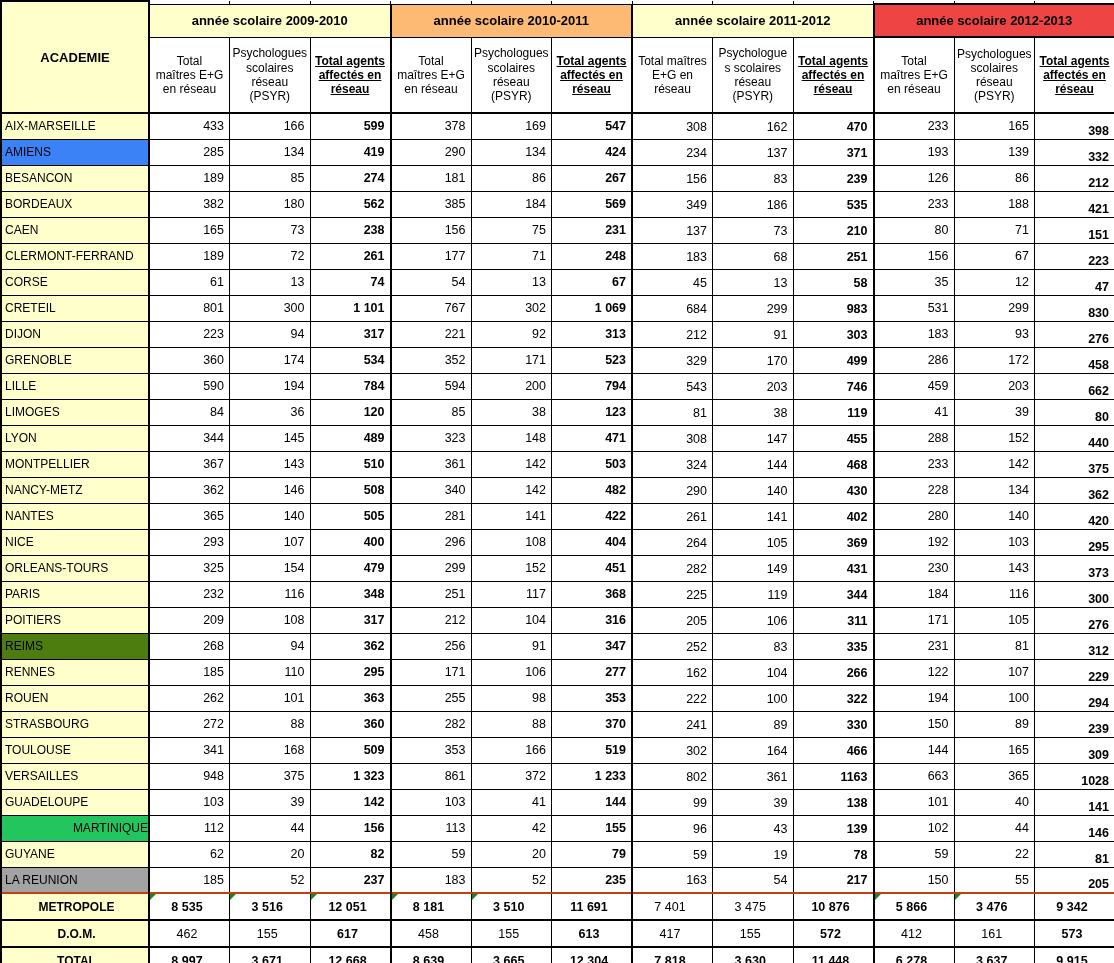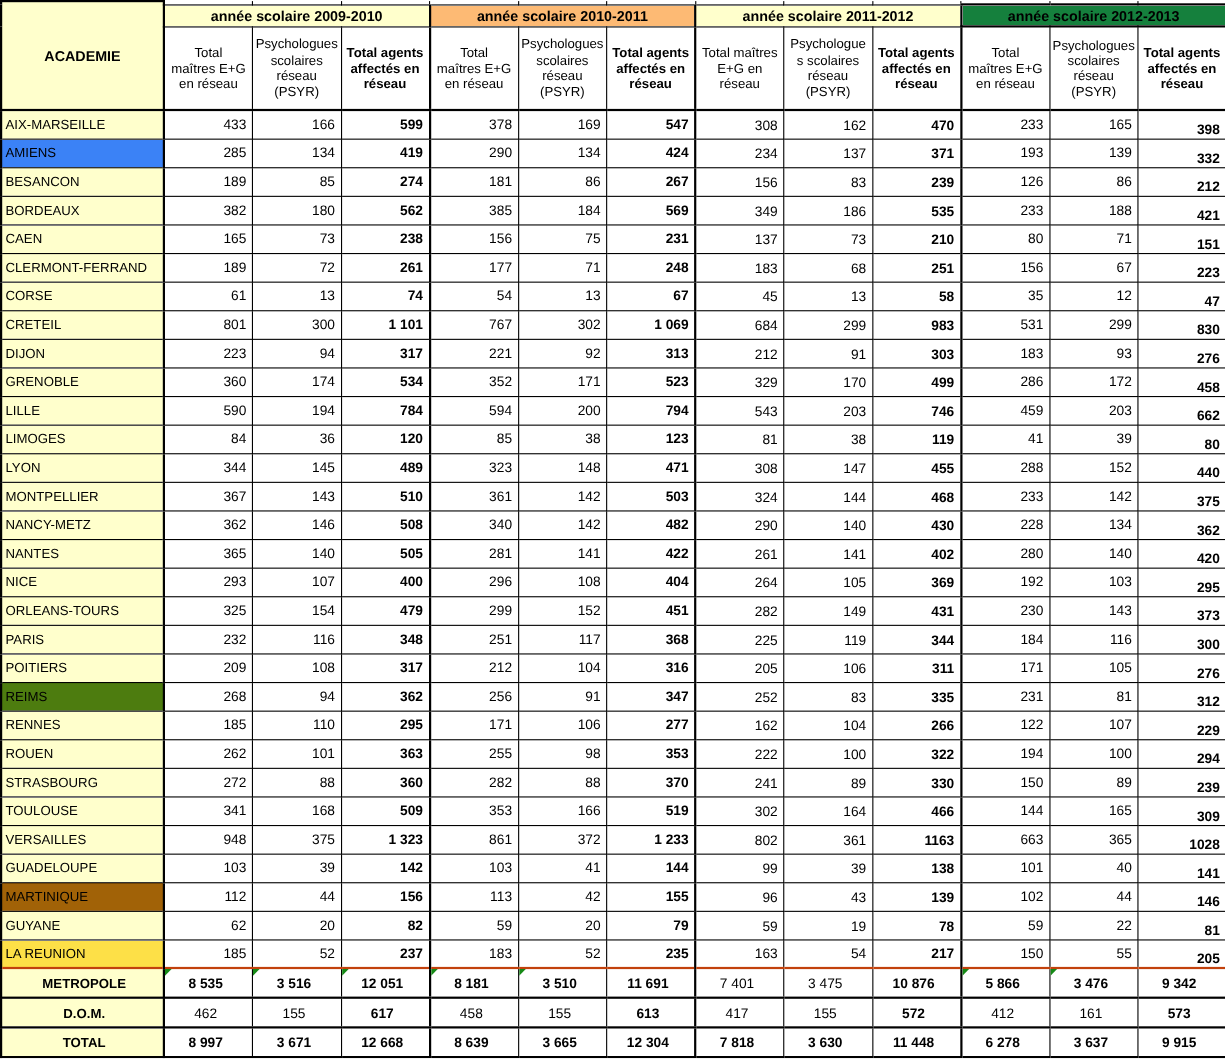--- a/index.html
+++ b/index.html
@@ -5,24 +5,24 @@
   * { box-sizing: border-box; }
   html, body { margin: 0; padding: 0; background: #fff; }
   body { font-family: "Liberation Sans", sans-serif; color: #000; }
   table { border-collapse: collapse; table-layout: fixed; width: 1114px; }
   th, td { border: 1px solid #000; padding: 0; overflow: hidden; }
 
   
   th.sliver { height: 3px; border-top: none; border-bottom: 1px solid #000; background: #fff; }
   th.sliver.hs { border-bottom: 2px solid #000; }
   th.corner { border: 2px solid #000; font-size: 13px; font-weight: bold; text-align: center; vertical-align: middle; }
-  th.band { height: 20px; font-size: 13px; font-weight: bold; text-align: center; vertical-align: middle; white-space: nowrap; border-left: 2px solid #000; }
+  th.band { height: 33px; font-size: 13px; font-weight: bold; text-align: center; vertical-align: middle; white-space: nowrap; border-left: 2px solid #000; }
   th.band.hl { border: 2px solid #000; }
   th.sub { height: 76px; font-size: 12px; font-weight: normal; text-align: center; vertical-align: middle; white-space: pre-line; line-height: 1.18; background: #fff; border-bottom: 2px solid #000; }
-  th.sub.b { font-weight: bold; }
+  th.sub.b { font-weight: bold; text-decoration: underline; }
 
   
   tbody tr { height: 26px; }
   tbody tr.summary { height: 27px; }
   td.rowlabel { font-size: 12px; text-align: left; padding-left: 3px; vertical-align: middle; border-left: 2px solid #000; border-right: 2px solid #000; white-space: nowrap; }
   td.num { font-size: 12.5px; text-align: right; padding-right: 5px; vertical-align: middle; white-space: nowrap; position: relative; }
   td.gs { border-left: 2px solid #000; }
   td.lastcol { border-right: 2px solid #000; }
   .b { font-weight: bold; }
   
@@ -67,21 +67,21 @@
         <th class="sliver"></th>
         <th class="sliver"></th>
         <th class="sliver gs hs"></th>
         <th class="sliver"></th>
         <th class="sliver lastcol"></th>
       </tr>
       <tr>
         <th class="band" colspan="3" style="background: rgb(255, 255, 204);">année scolaire 2009-2010</th>
         <th class="band" colspan="3" style="background: #fdba74;">année scolaire 2010-2011</th>
         <th class="band" colspan="3" style="background: rgb(255, 255, 204);">année scolaire 2011-2012</th>
-        <th class="band hl" colspan="3" style="background: #15803d;">année scolaire 2012-2013</th>
+        <th class="band hl" colspan="3" style="background: #ef4444;">année scolaire 2012-2013</th>
       </tr>
       <tr>
         <th class="sub gs" style="border-left: 2px solid rgb(0, 0, 0);">Total
 maîtres E+G
 en réseau</th>
         <th class="sub">Psychologues
 scolaires
 réseau
 (PSYR)</th>
         <th class="sub b">Total agents
@@ -517,21 +517,21 @@
         <td class="num">41</td>
         <td class="num b">144</td>
         <td class="num gs low1">99</td>
         <td class="num low1">39</td>
         <td class="num b low1">138</td>
         <td class="num gs">101</td>
         <td class="num">40</td>
         <td class="num lastcol b low2">141</td>
       </tr>
       <tr class="data">
-        <td class="rowlabel" style="background: #a16207;">MARTINIQUE</td>
+        <td class="rowlabel" style="background: #22c55e; text-align: right;">MARTINIQUE</td>
         <td class="num gs">112</td>
         <td class="num">44</td>
         <td class="num b">156</td>
         <td class="num gs">113</td>
         <td class="num">42</td>
         <td class="num b">155</td>
         <td class="num gs low1">96</td>
         <td class="num low1">43</td>
         <td class="num b low1">139</td>
         <td class="num gs">102</td>
@@ -547,21 +547,21 @@
         <td class="num">20</td>
         <td class="num b">79</td>
         <td class="num gs low1">59</td>
         <td class="num low1">19</td>
         <td class="num b low1">78</td>
         <td class="num gs">59</td>
         <td class="num">22</td>
         <td class="num lastcol b low2">81</td>
       </tr>
       <tr class="data">
-        <td class="rowlabel" style="background: #fde047;">LA REUNION</td>
+        <td class="rowlabel" style="background: #a3a3a3;">LA REUNION</td>
         <td class="num gs">185</td>
         <td class="num">52</td>
         <td class="num b">237</td>
         <td class="num gs">183</td>
         <td class="num">52</td>
         <td class="num b">235</td>
         <td class="num gs low1">163</td>
         <td class="num low1">54</td>
         <td class="num b low1">217</td>
         <td class="num gs">150</td>

